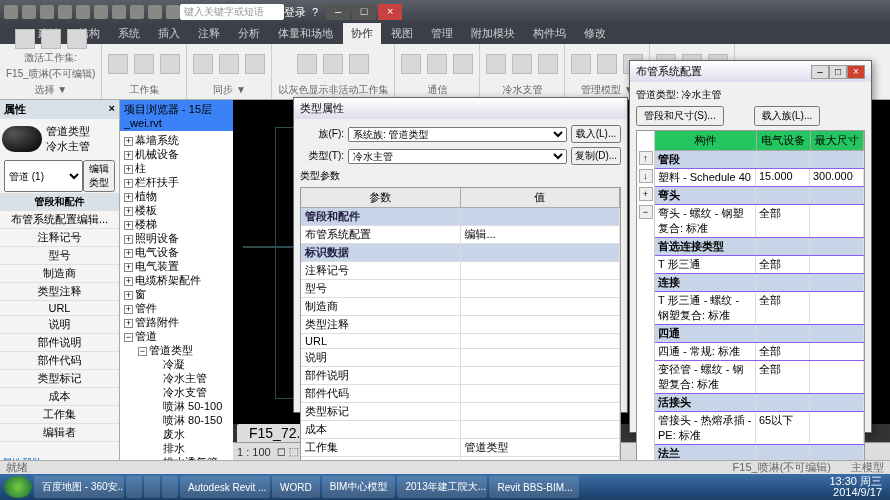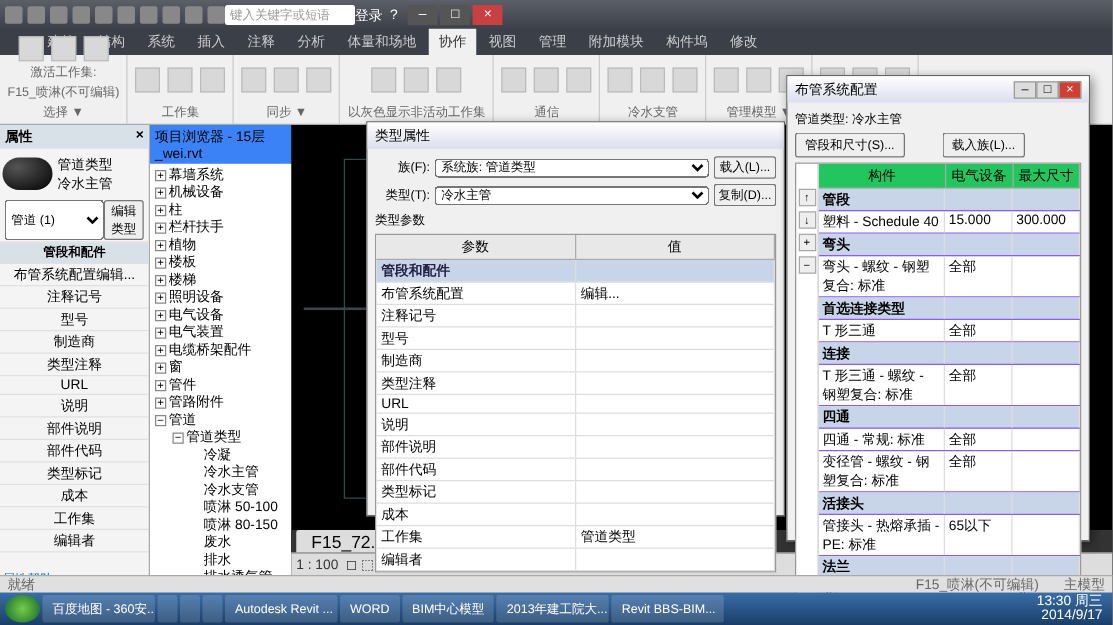--- a/index.html
+++ b/index.html
@@ -357,20 +357,24 @@
         </div>
       <div id="typegrid">
           <div class="grow gcat">
             <div>管段和配件</div>
             <div></div>
           </div>
           <div class="grow">
             <div>布管系统配置</div>
             <div>编辑...</div>
           </div>
+          <div class="grow gcat">
+            <div>标识数据</div>
+            <div></div>
+          </div>
           <div class="grow">
             <div>注释记号</div>
             <div></div>
           </div>
           <div class="grow">
             <div>型号</div>
             <div></div>
           </div>
           <div class="grow">
             <div>制造商</div>

